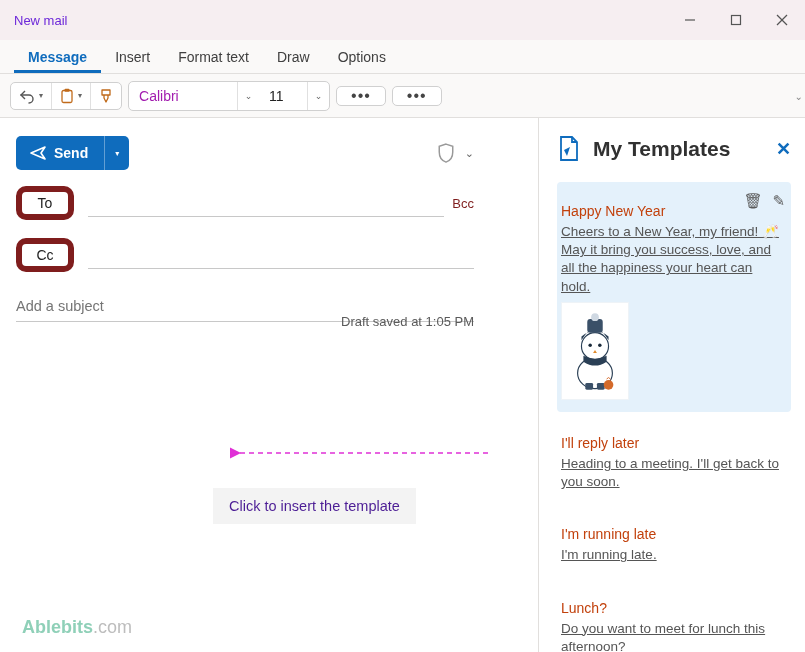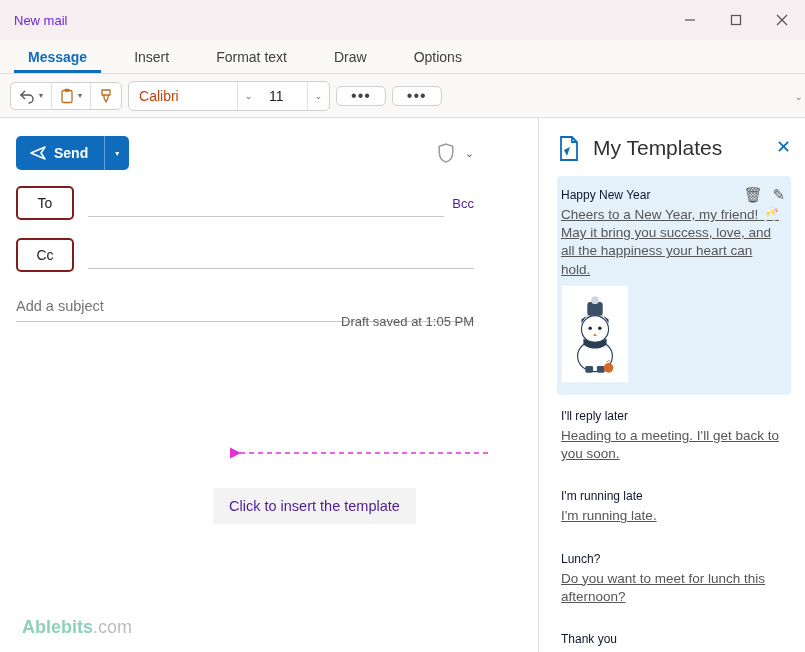--- a/index.html
+++ b/index.html
@@ -5,75 +5,75 @@
   * { box-sizing: border-box; margin: 0; padding: 0; font-family: "Segoe UI", Arial, sans-serif; }
   body { width: 805px; height: 652px; background: #fff; overflow: hidden; position: relative; }
 
   
   .titlebar { height: 40px; background: #f6eef1; display: flex; align-items: center; padding-left: 14px; color: #6d28d9; font-size: 13px; }
   .titlebar .spacer { flex: 1; }
   .win-btn { width: 46px; height: 40px; display: flex; align-items: center; justify-content: center; color: #555; }
   .win-btn svg { width: 12px; height: 12px; }
 
   
-  .ribbon { height: 34px; background: #faf9f8; display: flex; align-items: flex-end; padding-left: 14px; border-bottom: 1px solid #e1dfdd; gap: 19px; }
+  .ribbon { height: 34px; background: #faf9f8; display: flex; align-items: flex-end; padding-left: 14px; border-bottom: 1px solid #e1dfdd; }
   .ribbon-tab { padding: 6px 14px 8px; font-size: 14px; color: #404040; cursor: pointer; }
   .ribbon-tab.active { color: #0F6CBD; font-weight: 600; border-bottom: 3px solid #0F6CBD; padding-bottom: 5px; }
 
   
   .toolbar { height: 44px; background: #faf9f8; display: flex; align-items: center; padding: 6px 10px; gap: 6px; border-bottom: 1px solid #e1dfdd; position: relative; }
   .tgrp { display: flex; align-items: center; border: 1px solid #d0d0d0; border-radius: 5px; background: #fff; overflow: hidden; }
   .tbtn { padding: 5px 8px; display: flex; align-items: center; gap: 4px; color: #444; }
   .caret { font-size: 8px; color: #666; }
   .font-box { display: flex; align-items: center; border: 1px solid #d0d0d0; border-radius: 5px; background: #fff; height: 30px; }
-  .font-name { padding: 0 8px 0 10px; font-size: 14px; color: #c2410c; width: 108px; }
+  .font-name { padding: 0 8px 0 10px; font-size: 14px; color: #a21caf; width: 108px; }
   .font-dd { width: 22px; text-align: center; font-size: 9px; color: #666; border-left: 1px solid #e0e0e0; height: 100%; display:flex;align-items:center;justify-content:center; }
   .size-box { padding: 0 8px 0 10px; width: 48px; font-size: 14px; color: #222; }
   .ell { font-size: 16px; letter-spacing: 1px; color: #444; padding: 0 14px; }
   .narrow-chevron { position:absolute; right:2px; top:50%; transform:translateY(-50%); font-size:10px; color:#888;}
 
   
   .main { display: flex; height: calc(652px - 40px - 34px - 44px); gap: 48px; }
   .compose { width: 490px; padding: 18px 16px 12px 16px; position: relative; }
   .panel { flex: 1; border-left: 1px solid #e1dfdd; background: #fff; padding: 18px 14px 12px 18px; overflow:hidden; }
 
   
   .send-row { display: flex; align-items: center; margin-bottom: 16px; }
   .send-btn { display: flex; align-items: center; background: #0F6CBD; color: #fff; border-radius: 5px; overflow: hidden; height: 34px; }
   .send-main { display: flex; align-items: center; padding: 0 16px 0 14px; gap: 8px; font-weight:600; font-size:14px;}
   .send-dd { border-left: 1px solid rgba(255,255,255,0.35); padding: 0 10px; height:100%; display:flex;align-items:center; }
   .send-row .spacer { flex:1; }
   .shield { width:18px; color:#888; }
   .dd-caret { color:#666; font-size:11px; margin-left:10px; }
 
   .addr-row { display:flex; align-items:center; margin-bottom:18px; }
-  .addr-label { border:2px solid #7f1d1d; border-radius:5px; width:58px; height:34px; display:flex;align-items:center;justify-content:center; font-size:14px; color:#222; margin-right:14px; }
+  .addr-label { border:6px solid #7f1d1d; border-radius:10px; width:58px; height:34px; display:flex;align-items:center;justify-content:center; font-size:14px; color:#222; margin-right:14px; }
   .addr-input { flex:1; border:0; border-bottom:1px solid #c8c8c8; height:28px; font-size:14px; padding: 2px 0; }
-  .bcc { color:#4c1d95; font-size:13px; margin-left:8px;text-align:right; }
+  .bcc { color:#7f1d1d; font-size:13px; margin-left:8px;text-align:right; }
 
   .subj-row { display:flex; align-items:center; border-bottom:1px solid #c8c8c8; height:32px; margin-top:14px; }
   .subj-input { flex:1; border:0; font-size:14.5px; color:#7a7a7a; }
   .draft { color:#5a5a5a; font-size:13px;margin-top:32px; }
 
   .annotation-arrow { position:absolute; top:325px; left:230px; width:260px; }
   .annotation-box { position:absolute; top:370px; left:213px; background:#f3f3f3; padding:10px 16px; color:#4c1d95; font-size:14.5px; }
 
   .logo { position:absolute; bottom:14px; left:22px; font-size:18px; font-weight:600; color:#8fd0b8; }
   .logo .dot { color:#bdbdbd; font-weight:400; }
 
   
-  .panel-head { display:flex; margin-bottom:14px; }
+  .panel-head { display:flex; align-items:center; margin-bottom:20px;font-weight:bold; }
   .panel-icon { width:22px; height:26px; margin-right:14px; }
   .panel-title { font-size:21px; color:#313131; }
   .panel-head .sp { flex:1; }
   .panel-close { color:#0F6CBD; font-size:18px; }
 
   .tmpl { padding:12px 10px 12px 4px; border-radius:4px; margin-bottom:2px; position:relative; }
   .tmpl.selected { background:#e4f1fb; }
-  .tmpl-title { font-size:12px; color:#0f172a; margin-bottom:4px; }
+  .tmpl-title { font-size:14px; color:#c2410c; margin-bottom:4px;margin-top:9px; }
   .tmpl-preview { font-size:13.5px; color:#555; line-height:1.35;text-decoration:underline; }
   .tmpl-actions { position:absolute; top:10px; right:6px; display:flex; gap:10px; color:#5a5a5a; }
   .tmpl-actions span { font-size:15px; }
   .tmpl-img { width:68px; height:98px; background:#fff; display:flex;align-items:center;justify-content:center; margin-top:6px; border:1px solid #eef3f7; }
 
   
   .snow svg { width:58px; height:88px; }
 </style>
 </head>
 <body>

